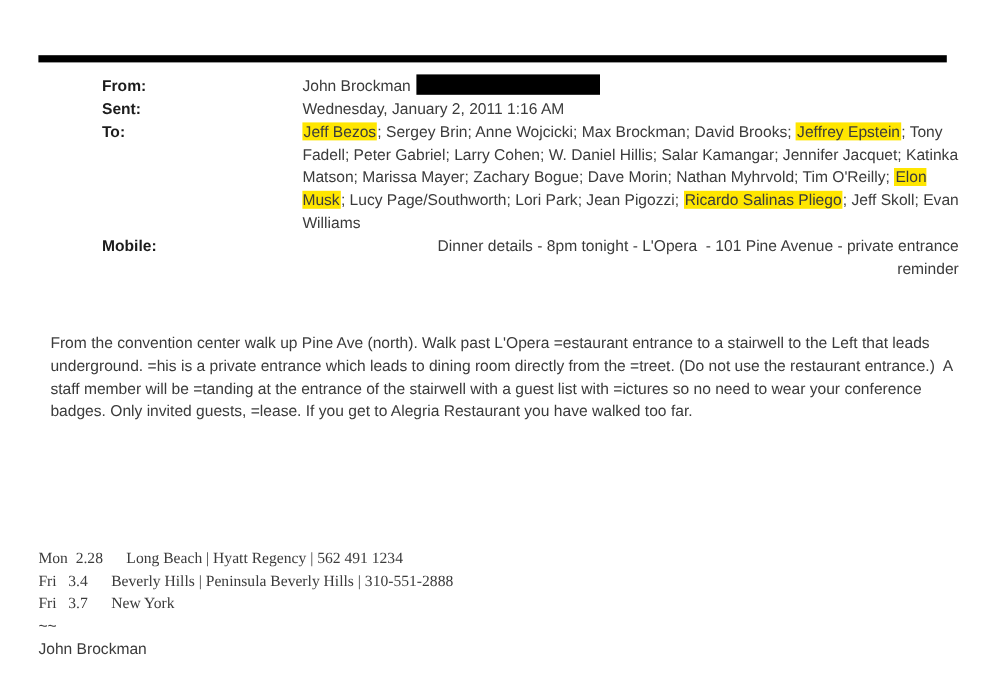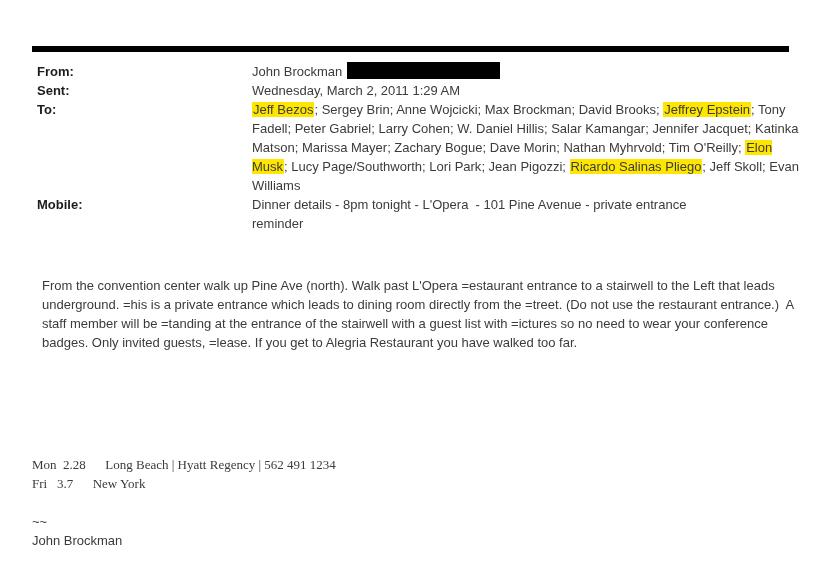--- a/index.html
+++ b/index.html
@@ -16,32 +16,32 @@
     position:absolute; left:32px; top:46px;
     width:757px; height:6px;
     background:#000000;
   }
   .headers {
     position:absolute; left:37px; top:62px; width:762px;
     display:grid;
     grid-template-columns:215px 1fr;
     line-height:19px;
   }
-  .lbl { font-weight:bold; color:#1c1c1c; }
+  .lbl { font-weight:bold; color:#1c1c1c;margin-left:48px; }
   .val { color:#3b3b3b; }
   .redaction-box {
     display:inline-block;
     width:153px; height:17px;
     background:#000000;
     margin-left:5px;
     vertical-align:text-bottom;
   }
   .to-val { white-space:normal; }
   .to-val .hl { padding:0 1px; }
-  .subject-val { white-space:pre-wrap; }
+  .subject-val { white-space:pre-wrap;text-align:right; }
   .bodytext {
     position:absolute; left:32px; top:276px; width:768px;
     line-height:19px;
     white-space:pre-wrap;
     margin-left:10px;
   }
   .sig1 { position:absolute; left:32px; top:387px; line-height:18px; }
   .schedule { position:absolute; left:32px; top:455px; line-height:19px; white-space:pre;font-family:Liberation Serif, serif; }
   .sig2 { position:absolute; left:32px; top:512px; line-height:19px; }
 </style>
@@ -50,35 +50,35 @@
 
 <div class="page">
 
   <div class="topbar"></div>
 
   <div class="headers">
     <div class="lbl">From:</div>
     <div class="val"><span>John Brockman</span><span class="redaction-box"></span></div>
 
     <div class="lbl">Sent:</div>
-    <div class="val">Wednesday, March 2, 2011 1:29 AM</div>
+    <div class="val">Wednesday, January 2, 2011 1:16 AM</div>
 
     <div class="lbl">To:</div>
     <div class="val to-val"><span class="hl" style="background: rgb(255, 230, 0);">Jeff Bezos</span>; <span>Sergey Brin</span>; <span>Anne Wojcicki</span>; <span>Max Brockman</span>; <span>David Brooks</span>; <span class="hl" style="background: rgb(255, 230, 0);">Jeffrey Epstein</span>; <span>Tony Fadell</span>; <span>Peter Gabriel</span>; <span>Larry Cohen</span>; <span>W. Daniel Hillis</span>; <span>Salar Kamangar</span>; <span>Jennifer Jacquet</span>; <span>Katinka Matson</span>; <span>Marissa Mayer</span>; <span>Zachary Bogue</span>; <span>Dave Morin</span>; <span>Nathan Myhrvold</span>; <span>Tim O'Reilly</span>; <span class="hl" style="background: rgb(255, 230, 0);">Elon Musk</span>; <span>Lucy Page/Southworth</span>; <span>Lori Park</span>; <span>Jean Pigozzi</span>; <span class="hl" style="background: rgb(255, 230, 0);">Ricardo Salinas Pliego</span>; <span>Jeff Skoll</span>; <span>Evan Williams</span></div>
 
     <div class="lbl">Mobile:</div>
     <div class="val subject-val">Dinner details - 8pm tonight - L'Opera  - 101 Pine Avenue - private entrance
 reminder</div>
   </div>
 
   <div class="bodytext">From the convention center walk up Pine Ave (north). Walk past L'Opera =estaurant entrance to a stairwell to the Left that leads underground. =his is a private entrance which leads to dining room directly from the =treet. (Do not use the restaurant entrance.)  A staff member will be =tanding at the entrance of the stairwell with a guest list with =ictures so no need to wear your conference badges. Only invited guests, =lease. If you get to Alegria Restaurant you have walked too far.</div>
 
   <div class="sig1">
   </div>
 
-  <div class="schedule"><div>Mon  2.28      Long Beach | Hyatt Regency | 562 491 1234</div><div>Fri   3.7      New York</div></div>
+  <div class="schedule"><div>Mon  2.28      Long Beach | Hyatt Regency | 562 491 1234</div><div>Fri   3.4      Beverly Hills | Peninsula Beverly Hills | 310-551-2888</div><div>Fri   3.7      New York</div></div>
 
   <div class="sig2">
     <div>~~</div>
     <div>John Brockman</div>
   </div>
 
 </div>
 
 </body></html>

